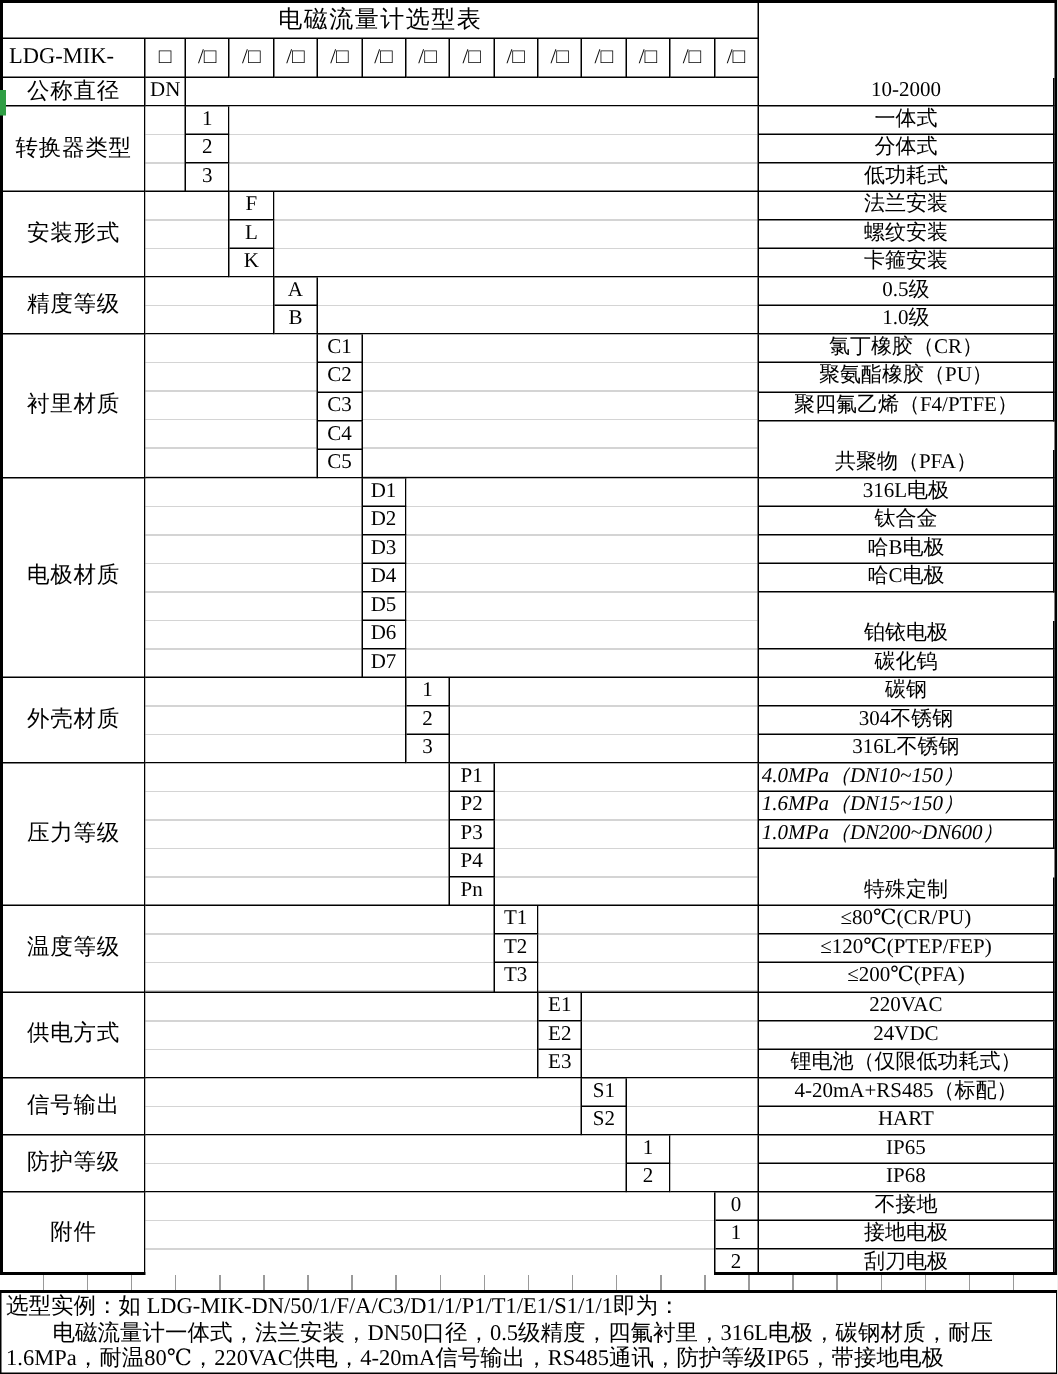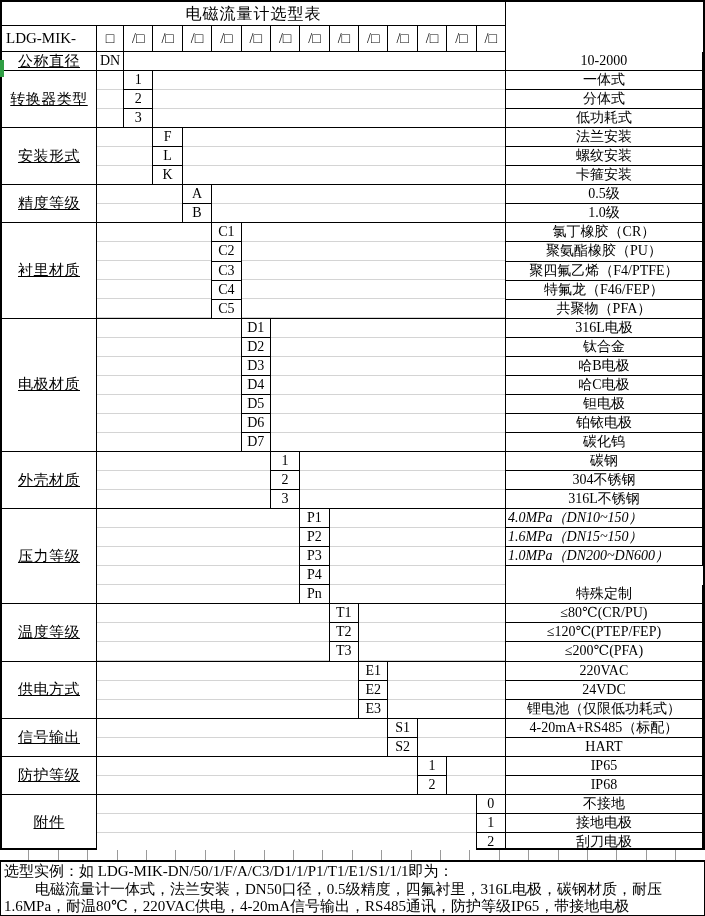--- a/index.html
+++ b/index.html
@@ -9,21 +9,21 @@
        border:2px solid #000;display:grid;
        grid-template-columns:95px 27px repeat(13,29.38px) 1fr;
        grid-template-rows:24px 26px repeat(42,19.05px);}
   .cell{border-right:1px solid #000;border-bottom:1px solid #000;
         display:flex;align-items:center;justify-content:center;
         font-size:14px;line-height:1;overflow:hidden;white-space:nowrap;}
   .title{font-size:16px;letter-spacing:1px;}
   .funchdr{font-size:16px;letter-spacing:1px;}
   .prefix{justify-content:flex-start;padding-left:4px;font-size:15px;}
   .sbox{font-size:14px;padding:0;}
-  .label{font-size:15px;letter-spacing:0.5px;text-decoration:underline;}
+  .label{font-size:15px;letter-spacing:0.5px;}
   .code{font-size:14px;}
   .dncode{justify-content:flex-start;padding-left:3px;}
   .blank{background:repeating-linear-gradient(to bottom,#fff 0,#fff 18.05px,#d4d4d4 18.05px,#d4d4d4 19.05px);}
   .desc{font-size:14px;}
   .la{justify-content:flex-start;padding-left:2px;font-style:italic;}
   .strip{position:absolute;left:0;top:850px;width:705px;height:10px;
          background:repeating-linear-gradient(to right,#fff 0,#fff 28.4px,#9a9a9a 28.4px,#9a9a9a 29.4px);}
   .example{position:absolute;left:0;top:860px;width:705px;height:56px;box-sizing:border-box;
            border:1px solid #000;border-top:2px solid #000;padding:1px 3px;
            font-size:15px;line-height:17.5px;}
@@ -91,38 +91,36 @@
     <div class="cell blank" style="grid-area:12/2/17/6"></div>
     <div class="cell code" style="grid-area:12/6/13/7">C1</div>
     <div class="cell code" style="grid-area:13/6/14/7">C2</div>
     <div class="cell code" style="grid-area:14/6/15/7">C3</div>
     <div class="cell code" style="grid-area:15/6/16/7">C4</div>
     <div class="cell code" style="grid-area:16/6/17/7">C5</div>
     <div class="cell blank" style="grid-area:12/7/17/16"></div>
     <div class="cell desc" style="grid-area:13/16/14/17">聚氨酯橡胶（PU）</div>
     <div class="cell desc" style="grid-area:12/16/13/17">氯丁橡胶（CR）</div>
     <div class="cell desc" style="grid-area:14/16/15/17">聚四氟乙烯（F4/PTFE）</div>
-    <div class="cell desc" style="grid-area:15/16/16/17">特氟龙（F46/FEP）</div>
     <div class="cell desc" style="grid-area:16/16/17/17">共聚物（PFA）</div>
 
     <div class="cell label" style="grid-area:17/1/24/2">电极材质</div>
     <div class="cell blank" style="grid-area:17/2/24/7"></div>
     <div class="cell code" style="grid-area:17/7/18/8">D1</div>
     <div class="cell code" style="grid-area:18/7/19/8">D2</div>
     <div class="cell code" style="grid-area:19/7/20/8">D3</div>
     <div class="cell code" style="grid-area:20/7/21/8">D4</div>
     <div class="cell code" style="grid-area:21/7/22/8">D5</div>
     <div class="cell code" style="grid-area:22/7/23/8">D6</div>
     <div class="cell code" style="grid-area:23/7/24/8">D7</div>
     <div class="cell blank" style="grid-area:17/8/24/16"></div>
     <div class="cell desc" style="grid-area:17/16/18/17">316L电极</div>
     <div class="cell desc" style="grid-area:18/16/19/17">钛合金</div>
     <div class="cell desc" style="grid-area:19/16/20/17">哈B电极</div>
     <div class="cell desc" style="grid-area:20/16/21/17">哈C电极</div>
-    <div class="cell desc" style="grid-area:21/16/22/17">钽电极</div>
     <div class="cell desc" style="grid-area:22/16/23/17">铂铱电极</div>
     <div class="cell desc" style="grid-area:23/16/24/17">碳化钨</div>
 
     <div class="cell label" style="grid-area:24/1/27/2">外壳材质</div>
     <div class="cell blank" style="grid-area:24/2/27/8"></div>
     <div class="cell code" style="grid-area:24/8/25/9">1</div>
     <div class="cell code" style="grid-area:25/8/26/9">2</div>
     <div class="cell code" style="grid-area:26/8/27/9">3</div>
     <div class="cell blank" style="grid-area:24/9/27/16"></div>
     <div class="cell desc" style="grid-area:24/16/25/17">碳钢</div>

